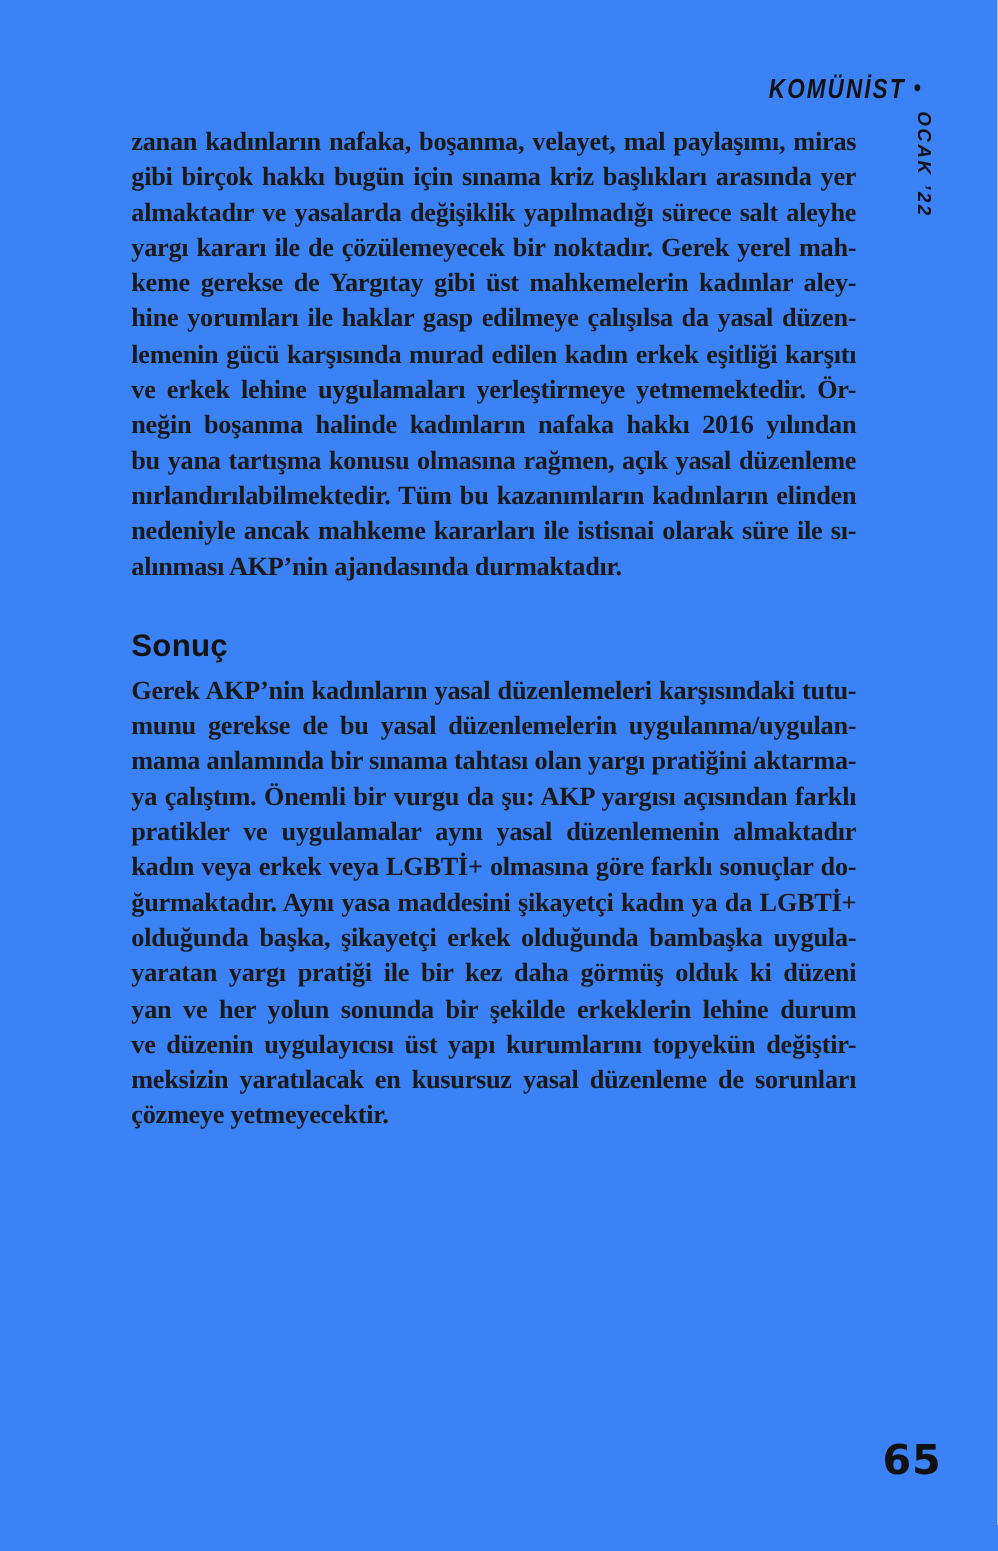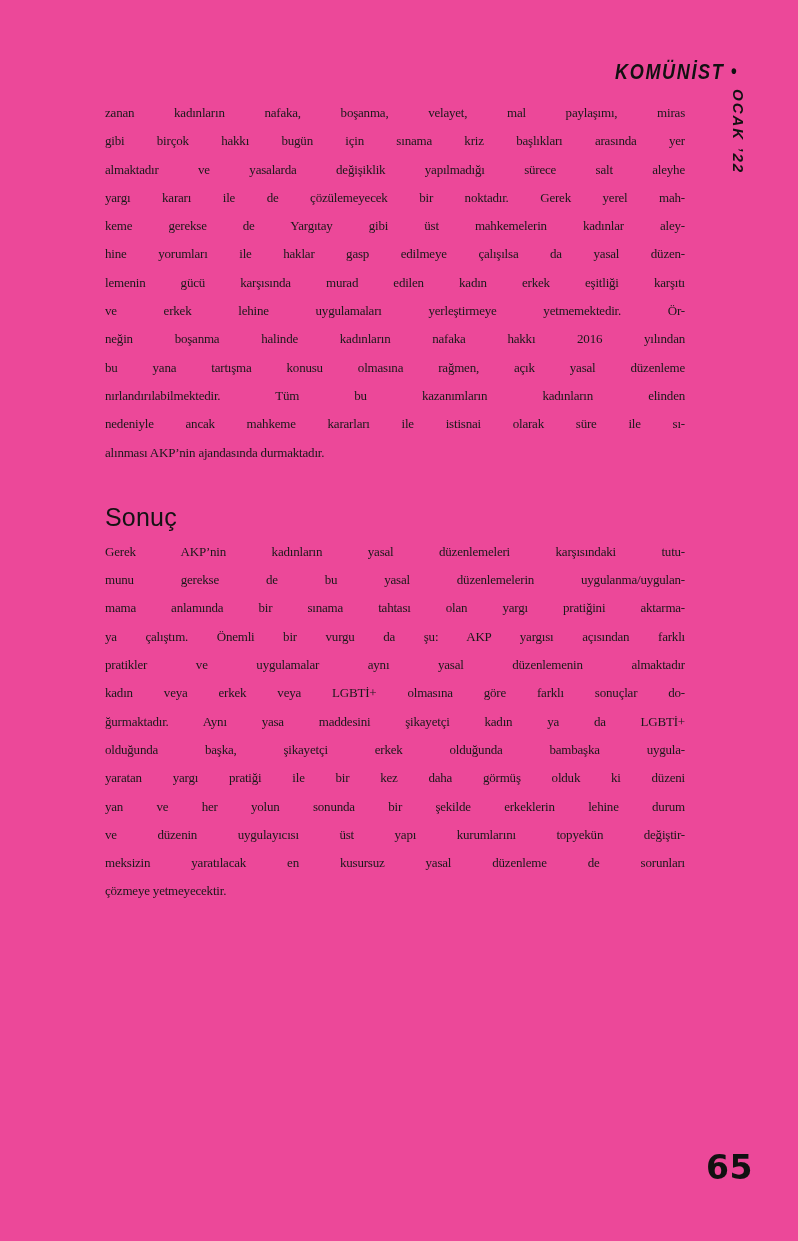--- a/index.html
+++ b/index.html
@@ -1,20 +1,20 @@
 <!DOCTYPE html>
 <html lang="tr"><head>
 <meta charset="utf-8">
 <style>
   html, body { margin: 0; padding: 0; background: #e8e8e8; }
   .page {
     position: relative;
     width: 798px;
     height: 1241px;
-    background: #ec4899;
+    background: #3b82f6;
     overflow: hidden;
     color: #161616;
   }
 
   
   .masthead {
     position: absolute;
     top: 57px;
     right: 60px;
     font-family: "Liberation Sans", sans-serif;
@@ -55,33 +55,34 @@
   .text-column {
     position: absolute;
     left: 105px;
     top: 99px;
     width: 580px;
     font-family: "Liberation Serif", serif;
     color: #191919;
   }
   .para { margin: 0; padding: 0; }
   .line {
-    font-size: 13px;
+    font-size: 21px;
     line-height: 28.3px;
     letter-spacing: -0.2px;
     text-align: justify;
     text-align-last: justify;
     white-space: normal;
+    font-weight: bold;
   }
   .line.last { text-align-last: left; }
 
   .section-heading {
     margin: 34px 0 5px 0;
     font-family: "Liberation Sans", sans-serif;
-    font-weight: 400;
+    font-weight: 700;
     font-size: 25px;
     line-height: 32px;
     letter-spacing: 0.2px;
     color: #131313;
   }
 
   .page-number {
     position: absolute;
     top: 1153px;
     right: 45px;

